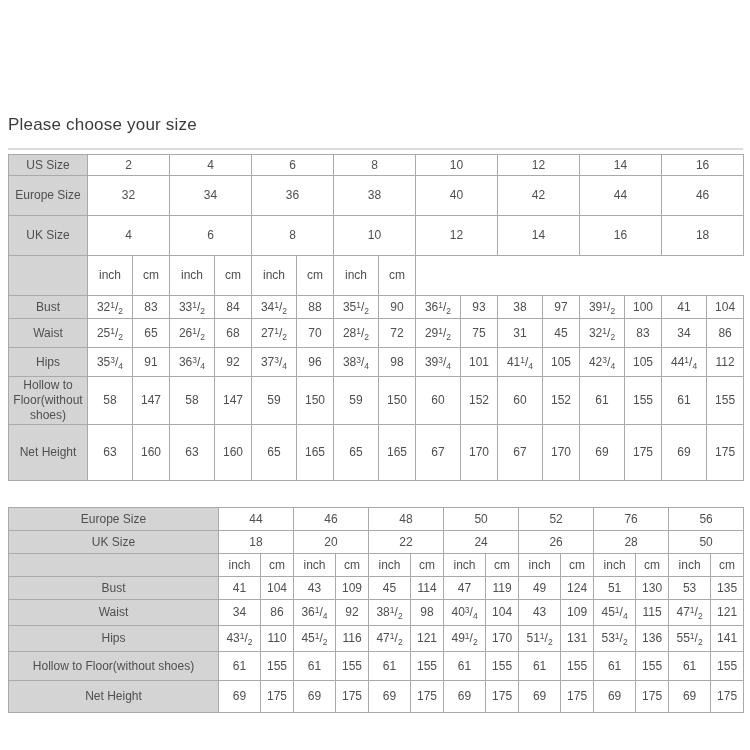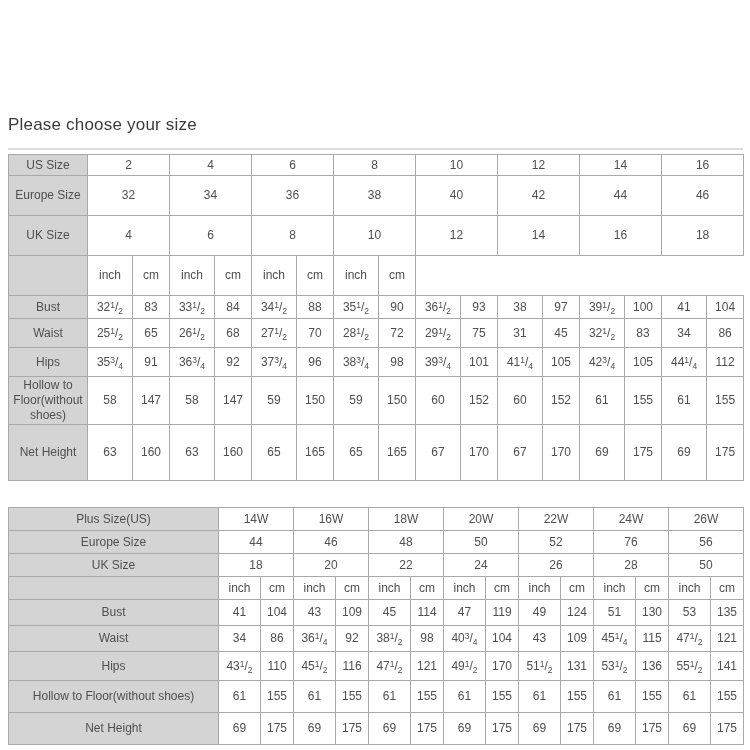--- a/index.html
+++ b/index.html
@@ -217,30 +217,20 @@
         <col class="c-cm-plus">
         <col class="c-in-plus">
         <col class="c-cm-plus">
         <col class="c-in-plus">
         <col class="c-cm-plus">
         <col class="c-in-plus">
         <col class="c-cm-plus">
       </colgroup>
       <tbody>
         <tr>
-          <td class="lab">Plus Size(US)</td>
-          <td class="val" colspan="2">14W</td>
-          <td class="val" colspan="2">16W</td>
-          <td class="val" colspan="2">18W</td>
-          <td class="val" colspan="2">20W</td>
-          <td class="val" colspan="2">22W</td>
-          <td class="val" colspan="2">24W</td>
-          <td class="val" colspan="2">26W</td>
-        </tr>
-        <tr>
           <td class="lab">Europe Size</td>
           <td class="val" colspan="2">44</td>
           <td class="val" colspan="2">46</td>
           <td class="val" colspan="2">48</td>
           <td class="val" colspan="2">50</td>
           <td class="val" colspan="2">52</td>
           <td class="val" colspan="2">76</td>
           <td class="val" colspan="2">56</td>
         </tr>
         <tr>

